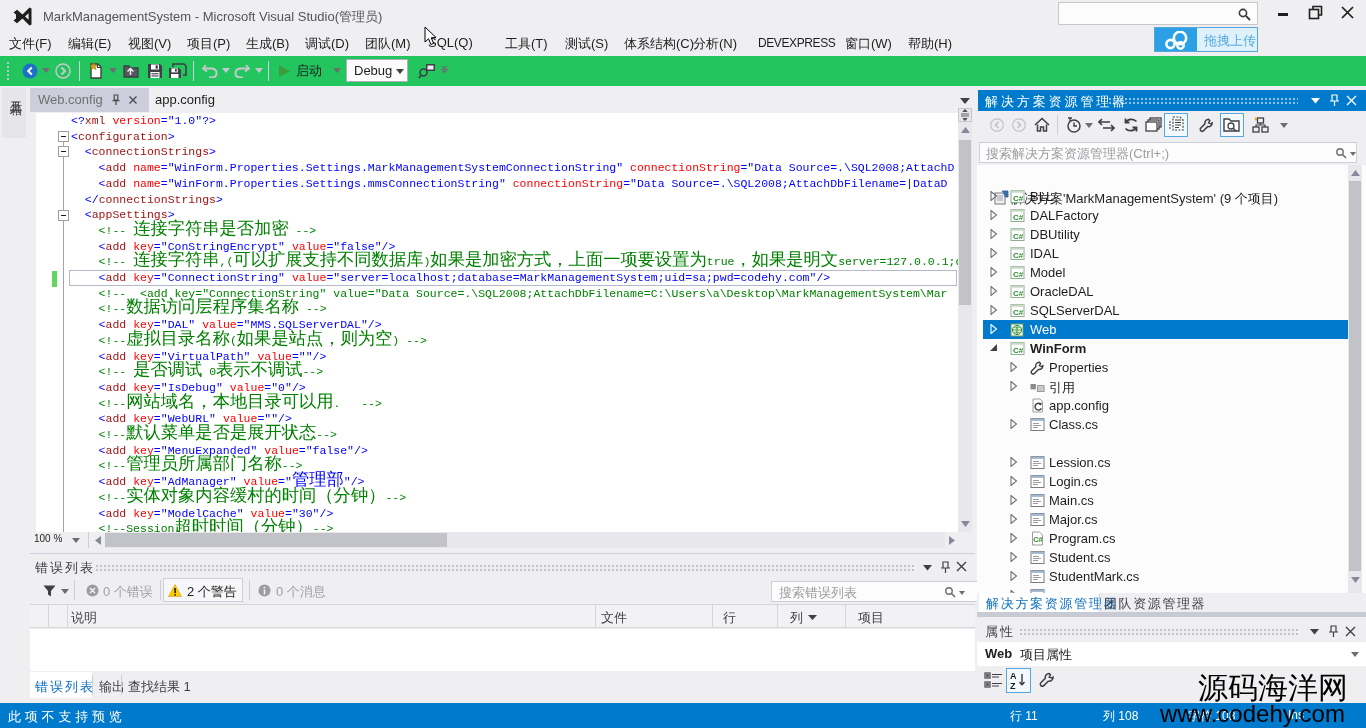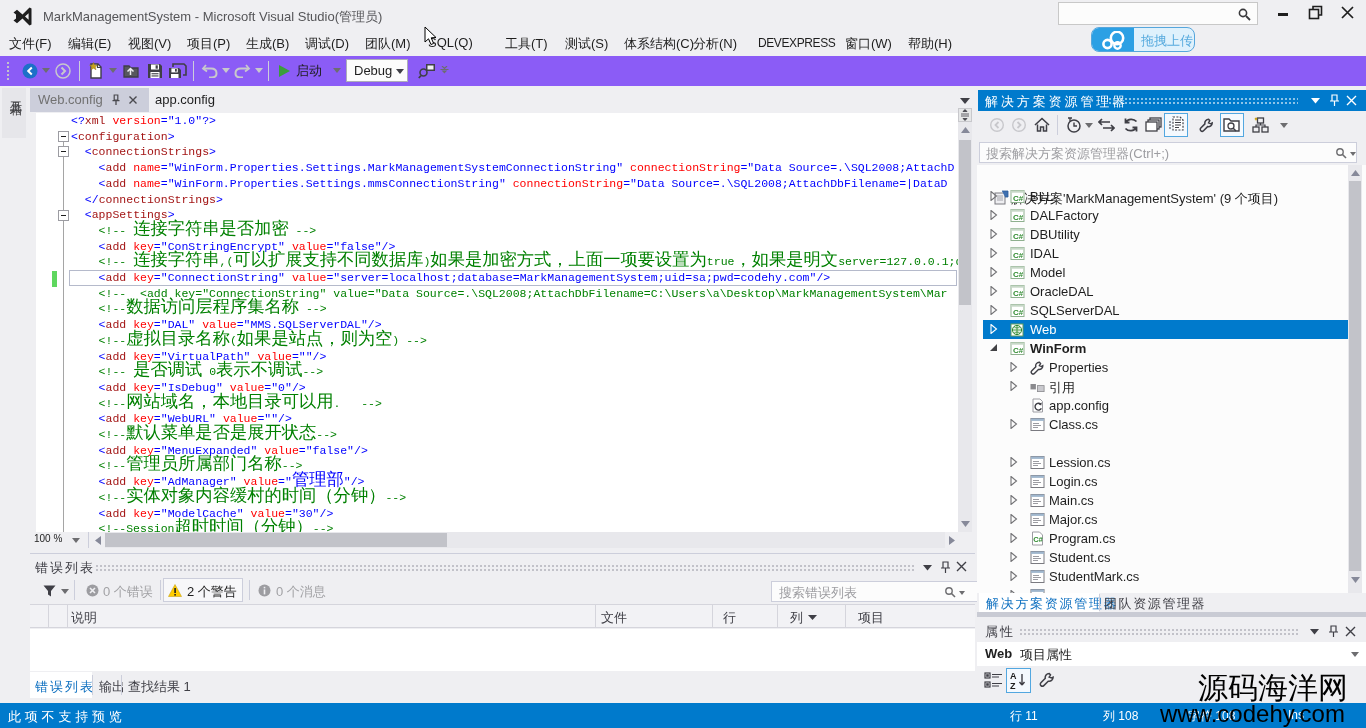--- a/index.html
+++ b/index.html
@@ -63,21 +63,21 @@
     </svg>
   <svg class="abs" style="left:1308px;top:5px" width="15" height="15" viewBox="0 0 15 15">
       <rect x="1.5" y="4.5" width="9" height="9" fill="none" stroke="#1E1E1E" stroke-width="1.6"></rect>
       <path d="M5 4 L5 1.5 L13.5 1.5 L13.5 10 L11 10" fill="none" stroke="#1E1E1E" stroke-width="1.6"></path>
     </svg>
   <svg class="abs" style="left:1340px;top:5px" width="15" height="15" viewBox="0 0 15 15">
       <path d="M2 2 L13 13 M13 2 L2 13" stroke="#1E1E1E" stroke-width="1.7"></path>
     </svg>
 </div>
 
-<div class="abs" style="left:1091px;top:27px;width:104px;height:25px;border:1px solid #56A6DC;border-radius:8px;background:#DFF1FC;overflow:hidden;z-index:50;">
+<div class="abs" style="left:1154px;top:27px;width:104px;height:25px;border:1px solid #56A6DC;border-radius:0;background:#DFF1FC;overflow:hidden;z-index:50;">
   <div class="abs" style="left:0;top:0;width:42px;height:25px;background:#2CA0E4;"></div>
   <svg class="abs" style="left:9px;top:3px" width="25" height="19" viewBox="0 0 25 19">
     <circle cx="16" cy="7" r="6.2" fill="none" stroke="#fff" stroke-width="2.6"></circle>
     <circle cx="6.5" cy="13" r="4.1" fill="none" stroke="#fff" stroke-width="2.6"></circle>
     <circle cx="16.5" cy="14.5" r="3.2" fill="none" stroke="#fff" stroke-width="2.4"></circle>
   </svg>
   <div class="abs" style="left:49px;top:4px;color:#58ABDE;font-size:13px;">拖拽上传</div>
 </div>
 
 <div class="abs" id="menubar" style="left:0;top:30px;width:1366px;height:26px;background:#EFEFF2;font-size:13px;color:#1E1E1E;">
@@ -95,21 +95,21 @@
   <span class="abs" style="left:693px;top:5px">分析(N)</span>
   <span class="abs" style="left:758px;top:6px;font-size:12px;letter-spacing:-0.4px">DEVEXPRESS</span>
   <span class="abs" style="left:845px;top:5px">窗口(W)</span>
   <span class="abs" style="left:908px;top:5px">帮助(H)</span>
 </div>
 
 <svg class="abs" style="left:424px;top:26px;z-index:99" width="14" height="21" viewBox="0 0 14 21">
   <path d="M1 1 L1 16 L4.5 12.8 L7 18.5 L9.6 17.4 L7.2 11.8 L12 11.5 Z" fill="#fff" stroke="#000" stroke-width="1"></path>
 </svg>
 
-<div class="abs" id="toolbar" style="left:0;top:56px;width:1366px;height:30px;background:#8b5cf6;">
+<div class="abs" id="toolbar" style="left:0;top:56px;width:1366px;height:30px;background:#22c55e;">
   
   <div class="abs dots" style="left:6px;top:4px;width:5px;height:22px;"></div>
   
   <svg class="abs" style="left:22px;top:7px" width="16" height="16" viewBox="0 0 16 16">
       <circle cx="8" cy="8" r="7.5" fill="#1C70C8"></circle>
       <path d="M9.8 4.5 L6.2 8 L9.8 11.5" stroke="#fff" stroke-width="2" fill="none"></path>
     </svg>
   <svg class="abs" style="left:42px;top:12px" width="8" height="6" viewBox="0 0 8 6">
       <path d="M0 0 L8 0 L4 5 Z" fill="#6D6D70"></path>
     </svg>

